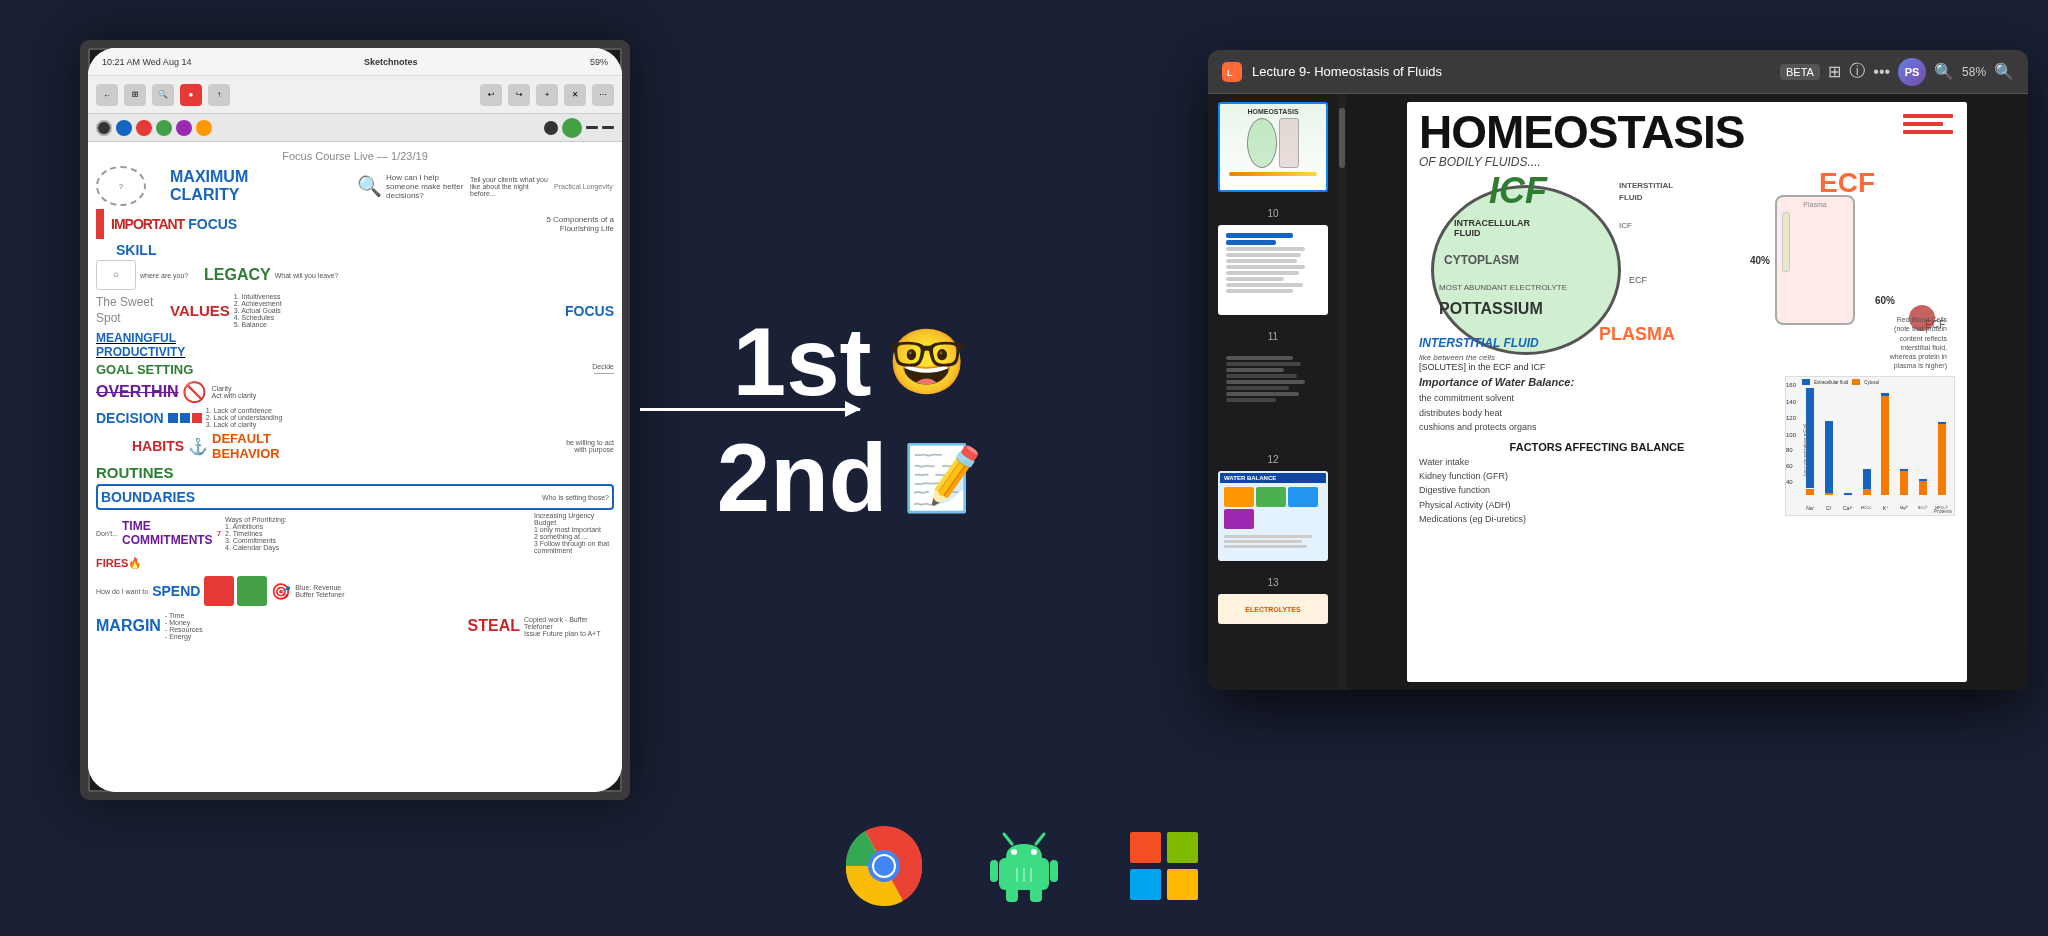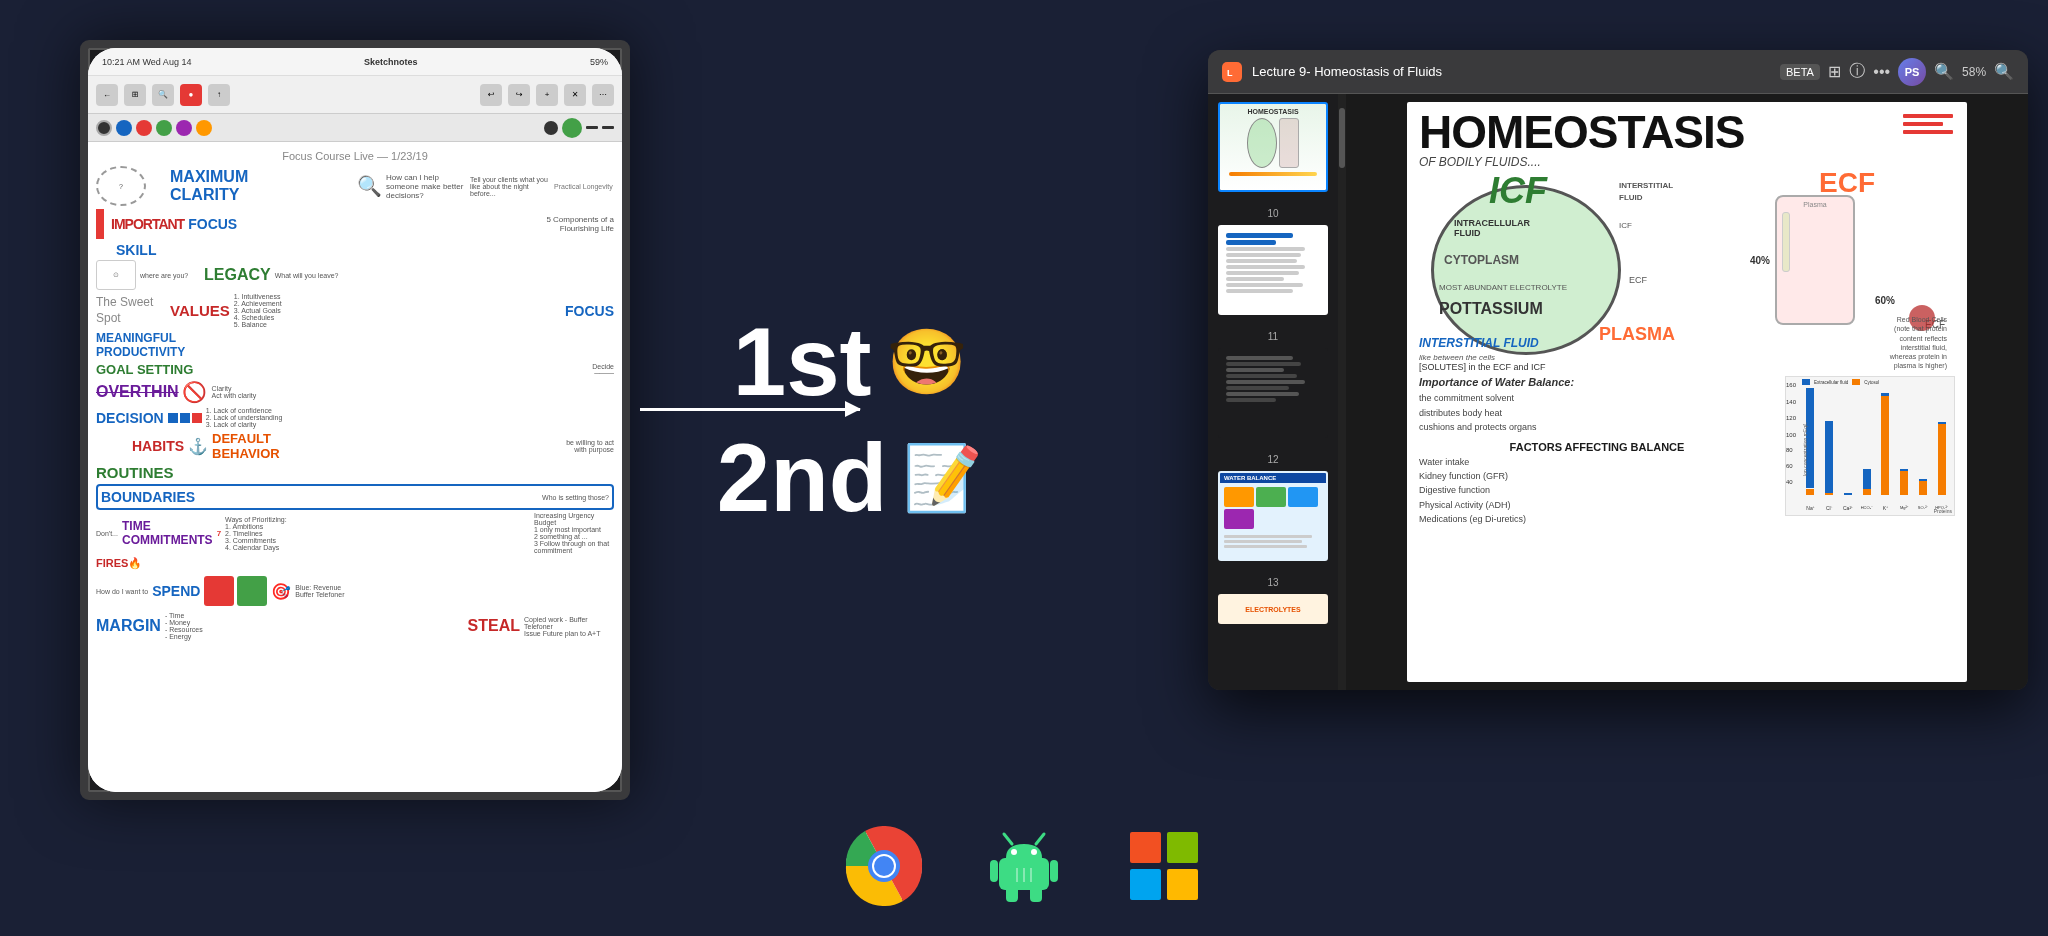--- a/index.html
+++ b/index.html
@@ -431,21 +431,21 @@
             <div style="font-size:7px;color:#555;flex:1;">What will you leave?</div>
           </div>
 
           <div class="sketch-row" style="margin-top:3px;">
             <div style="font-size:12px;color:#888;width:70px;line-height:1.3;">The Sweet Spot</div>
             <div class="sketch-text-red" style="font-size:15px;">VALUES</div>
             <div style="font-size:7px;color:#555;flex:1;">1. Intuitiveness<br>2. Achievement<br>3. Actual Goals<br>4. Schedules<br>5. Balance</div>
             <div class="sketch-text-blue" style="font-size:14px;">FOCUS</div>
           </div>
 
-          <div class="sketch-row" style="margin-top:2px;">
+          <div class="sketch-row" style="margin-top:2px;text-decoration:underline;">
             <div class="sketch-text-blue" style="font-size:12px;">MEANINGFUL<br>PRODUCTIVITY</div>
             <div style="flex:1;"></div>
           </div>
 
           <div class="sketch-row">
             <div class="sketch-text-green" style="font-size:13px;">GOAL SETTING</div>
             <div style="font-size:7px;color:#555;flex:1;text-align:right;">Decide<br>────</div>
           </div>
 
           <div class="sketch-row">

